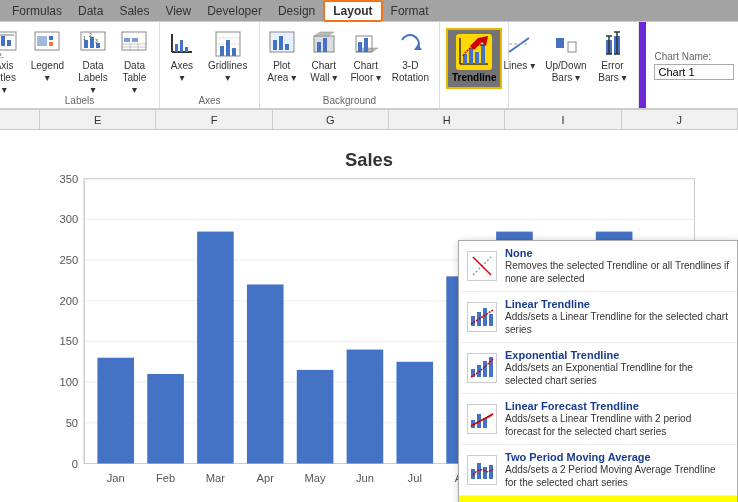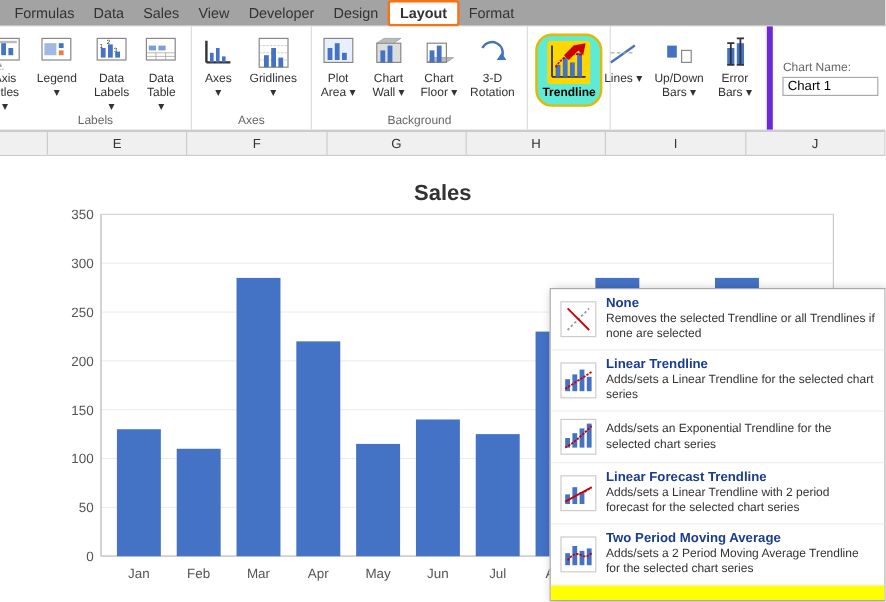--- a/index.html
+++ b/index.html
@@ -81,38 +81,38 @@
       font-size: 20px;
     }
     .ribbon-btn .btn-label {
       font-size: 10px;
       text-align: center;
       line-height: 1.2;
     }
 
     
     .trendline-btn {
-      background: #5eead4;
+      background: #737373;
       border: 2px solid #e6b800;
-      border-radius: 14px;
+      border-radius: 0;
       padding: 4px;
       display: flex;
       flex-direction: column;
       align-items: center;
       cursor: pointer;
       min-width: 48px;
     }
 
     
     .chart-name-panel {
       padding: 4px 8px;
       display: flex;
       flex-direction: column;
       font-size: 11px;
-      border-left: 5px solid #6d28d9;
+      border-left: 7px solid #6d28d9;
       min-width: 90px;
     }
     .chart-name-label { font-size: 10px; color: #666; margin-bottom: 2px; }
     .chart-name-input {
       border: 1px solid #aaa;
       padding: 1px 3px;
       font-size: 11px;
       width: 80px;
     }
 
@@ -532,20 +532,21 @@
       <div class="dropdown-item-icon">
         <svg width="26" height="26" viewBox="0 0 26 26">
           <rect x="2" y="14" width="4" height="8" fill="#4472c4"></rect>
           <rect x="8" y="10" width="4" height="12" fill="#4472c4"></rect>
           <rect x="14" y="6" width="4" height="16" fill="#4472c4"></rect>
           <rect x="20" y="2" width="4" height="20" fill="#4472c4"></rect>
           <path d="M2 22 Q10 18 24 4" fill="none" stroke="#cc0000" stroke-width="1.5" stroke-dasharray="2,1"></path>
         </svg>
       </div>
       <div class="dropdown-item-text">
+        <div class="dropdown-item-title">Exponential Trendline</div>
         <div class="dropdown-item-desc">Adds/sets an Exponential Trendline for
 the selected chart series</div>
       </div>
     </div>
 
     <div class="dropdown-item">
       <div class="dropdown-item-icon">
         <svg width="26" height="26" viewBox="0 0 26 26">
           <rect x="2" y="14" width="4" height="8" fill="#4472c4"></rect>
           <rect x="8" y="8" width="4" height="14" fill="#4472c4"></rect>

